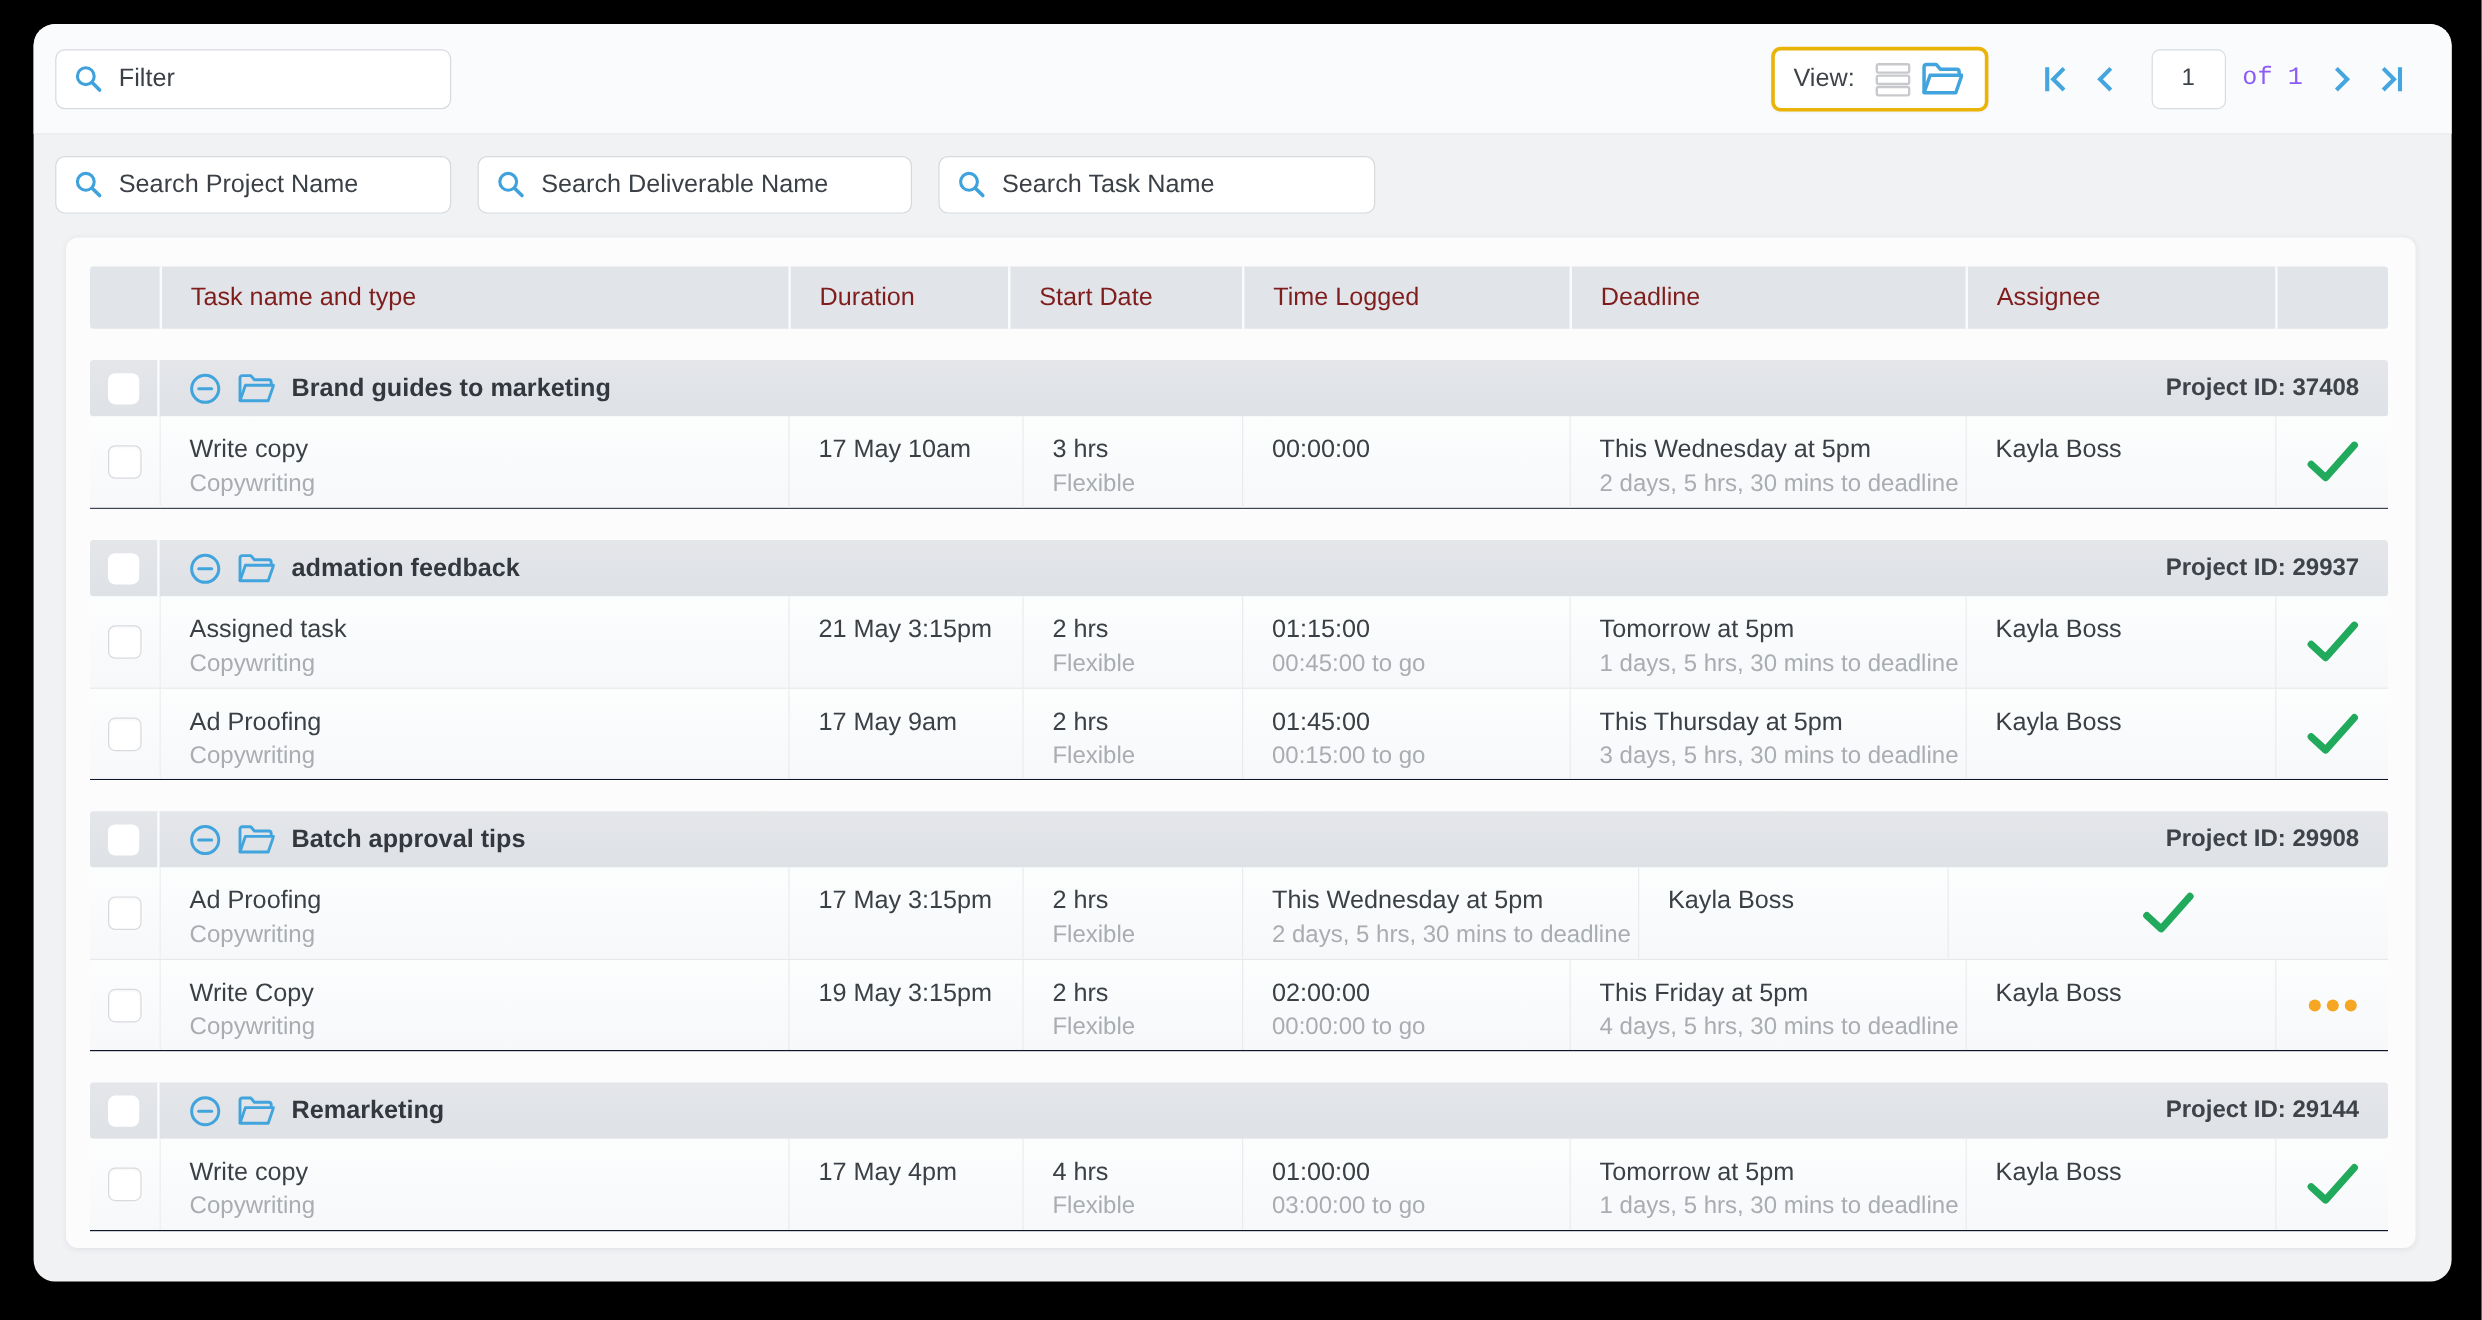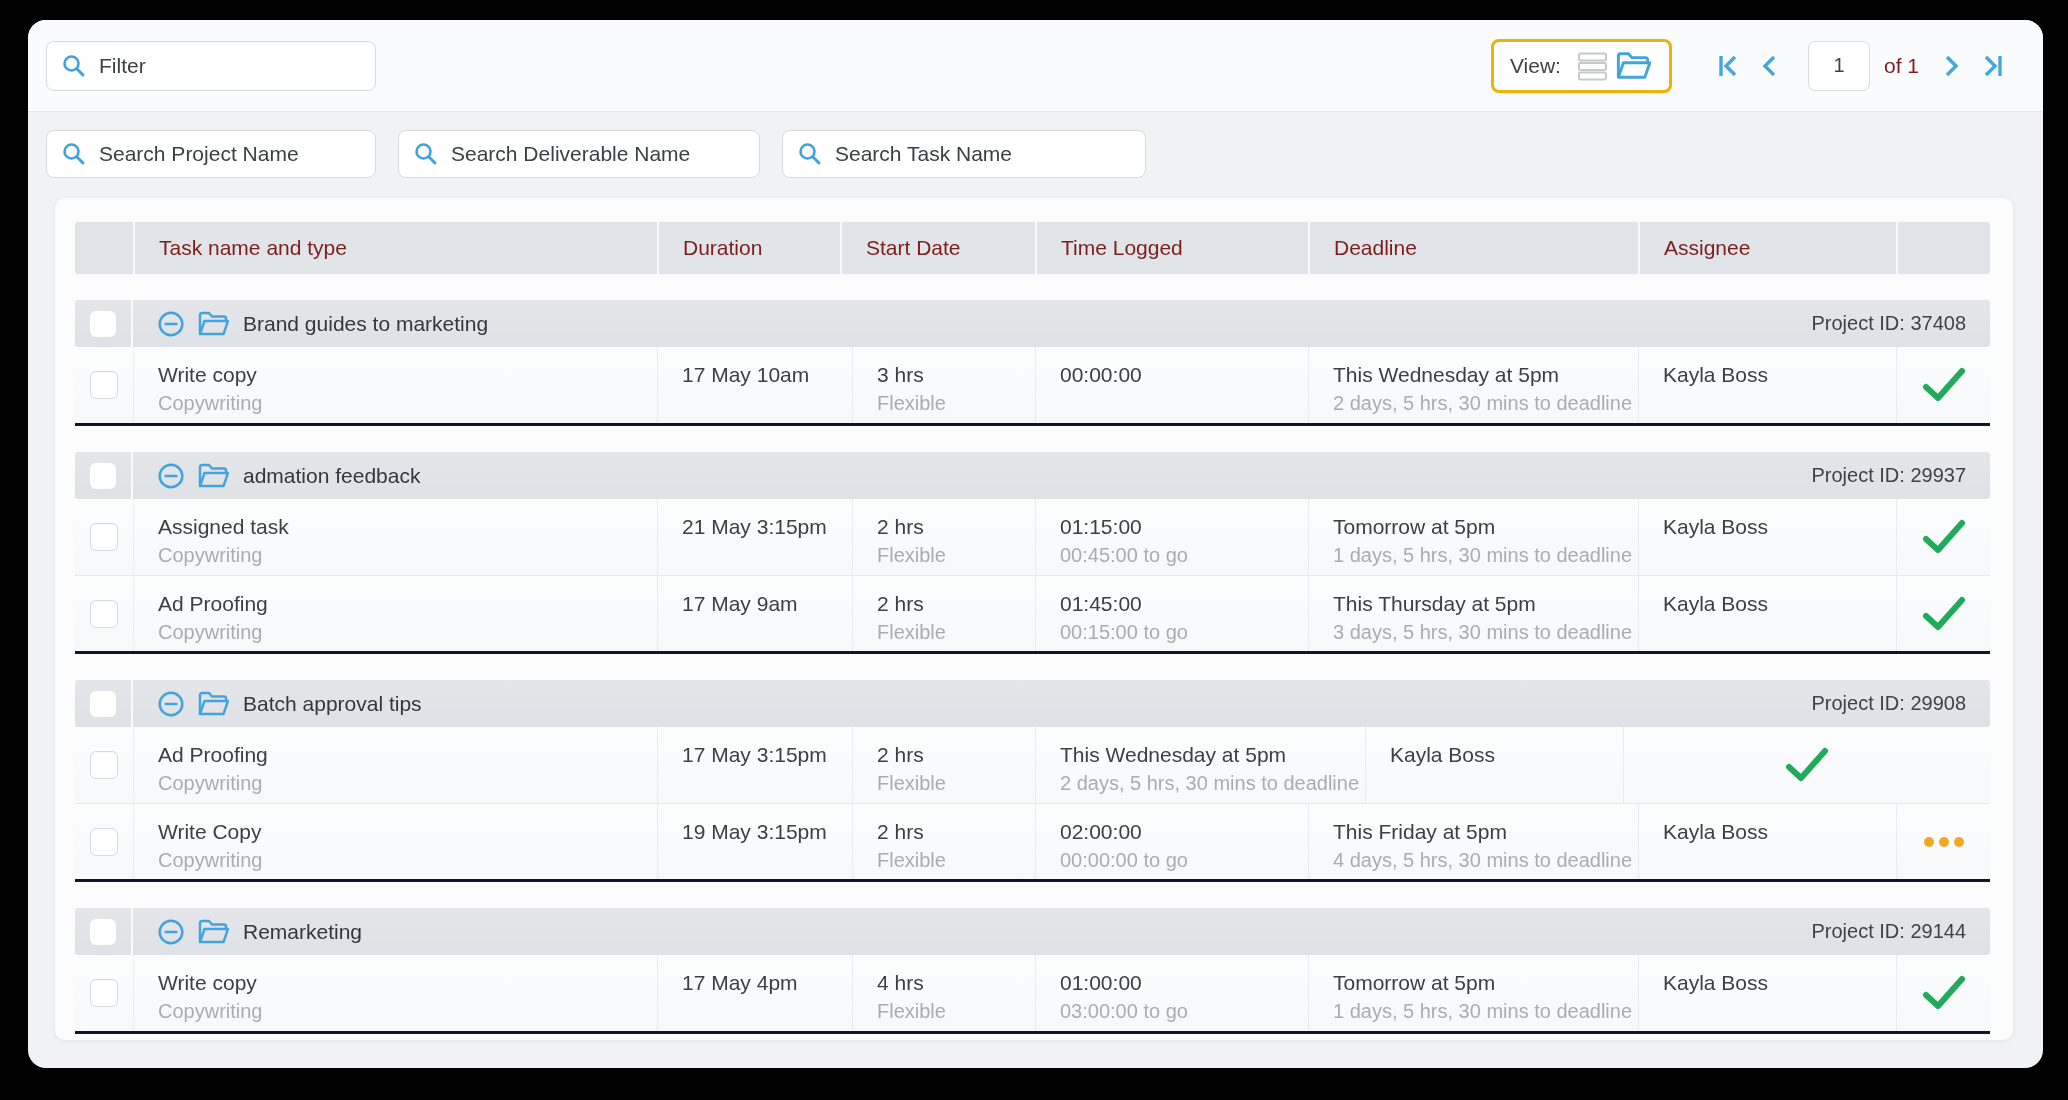--- a/index.html
+++ b/index.html
@@ -38,21 +38,21 @@
   .view-label{font-size:21px;color:#3E4349;margin-right:12px;}
   .view-btn{display:flex;align-items:center;justify-content:center;width:40px;height:40px;cursor:pointer;}
   .pager{display:flex;align-items:center;margin-left:40px;}
   .pg-btn{display:flex;align-items:center;justify-content:center;width:34px;height:34px;cursor:pointer;}
   .pg-btn.gap{margin-left:6px;}
   #page-input{
     width:56px;height:46px;margin:0 14px 0 22px;text-align:center;
     border:1px solid #D9DBDE;border-radius:7px;background:#fff;
     font:20px "Liberation Sans","DejaVu Sans",sans-serif;color:#3E4349;outline:none;
   }
-  .of-label{font-size:21px;color:#7f1d1d;margin-right:16px;white-space:nowrap;}
+  .of-label{font-size:21px;color:#8b5cf6;margin-right:16px;white-space:nowrap;font-family:Liberation Mono, monospace;}
   
   .search-row{height:86px;display:flex;align-items:flex-start;padding:18px 0 0 18px;box-sizing:border-box;gap:22px;}
   .search-row .input-box{height:48px;}
   #search-project{width:330px;}
   #search-deliverable{width:362px;}
   #search-task{width:364px;justify-content:flex-end;}
   
   .card{
     margin:0 30px 0 27px;height:842px;background:#FCFCFD;border-radius:10px;
     box-shadow:0 1px 5px rgba(40,50,60,.08);box-sizing:border-box;
@@ -71,37 +71,37 @@
   .header-row{
     height:52px;background:#E1E4E8;border-radius:3px;align-items:center;
     font-size:21px;color:#7f1d1d;
   }
   .header-row .cell{padding-left:24px;height:100%;display:flex;align-items:center;}
   .header-row .cell + .cell{border-left:2px solid #FAFBFC;}
   .header-row .c-sel{padding-left:0;}
   
   .group-row{
     height:47px;margin-top:22px;background:linear-gradient(#E4E6EA,#DEE1E5);
-    border-radius:3px;align-items:stretch;
+    border-radius:3px;align-items:stretch;font-weight:bold;
   }
   .group-row:first-of-type{margin-top:26px;}
   .groups > section:first-child .group-row{margin-top:26px;}
   .group-row .c-sel{border-right:2px solid #FAFBFC;}
   .group-main{flex:1;display:flex;align-items:center;padding:0 24px;}
   .collapse-btn{display:flex;cursor:pointer;margin-right:12px;}
   .g-folder{display:flex;margin-right:14px;}
   .g-title{font-size:21px;color:#33383E;}
   .g-pid{margin-left:auto;font-size:20px;color:#3E4349;}
   
   .task-row{
     height:76px;background:linear-gradient(#FCFDFD,#F7F8FA);
     align-items:stretch;
   }
   .task-row + .task-row{border-top:1px solid #E6E8EB;}
-  .tasks{border-bottom:3px solid #0f172a;}
+  .tasks{border-bottom:1px solid #0f172a;}
   .task-row .cell{padding:13px 10px 0 24px;}
   .task-row .c-sel{padding:0;}
   .task-row .c-name{border-left:1px solid #ECEEF0;}
   .task-row .c-start,.task-row .c-dur,.task-row .c-log,
   .task-row .c-dead,.task-row .c-asgn,.task-row .c-status{border-left:1px solid #E9EBEE;}
   .task-row .c-status{padding:0;}
   .primary{font-size:21px;color:#3B4046;line-height:30px;white-space:nowrap;}
   .secondary{font-size:20px;color:#A9ACB1;line-height:27px;white-space:nowrap;}
   
   .checkbox{

